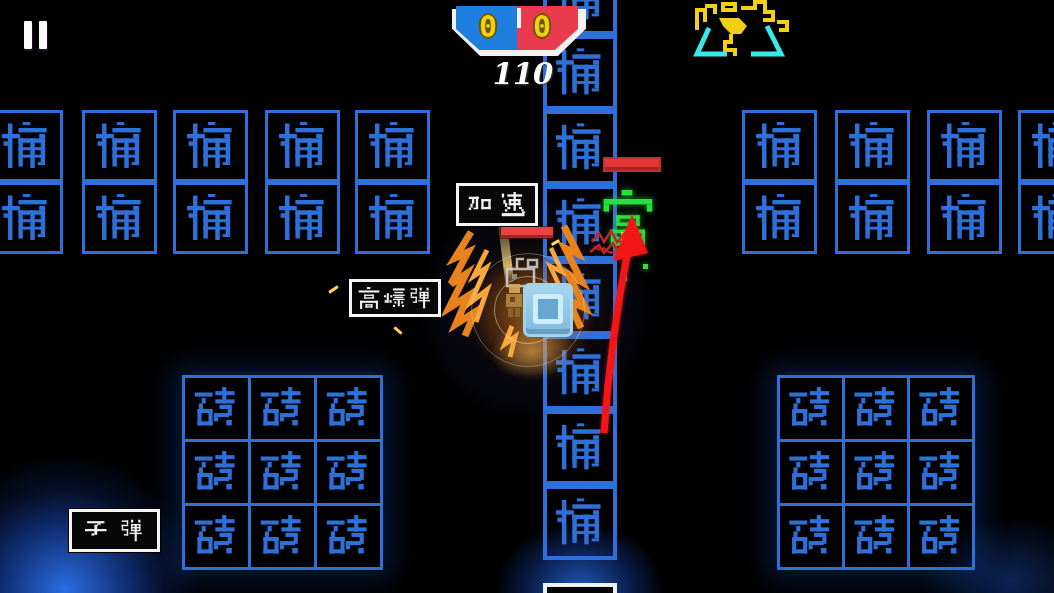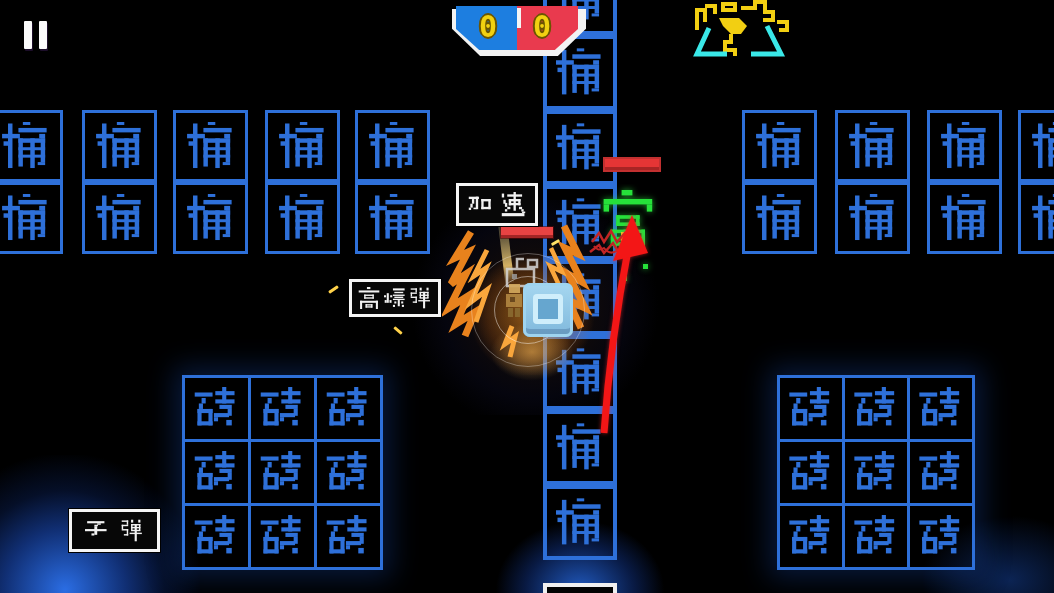--- a/index.html
+++ b/index.html
@@ -569,20 +569,21 @@
     <div class="pbar b2"></div>
   </div>
 
   <div>
     <div class="abs sb-white"></div>
     <div class="abs sb-color"></div>
     <div class="abs sb-divider"></div>
     <div class="abs score" id="score-left">0</div>
     <div class="abs score" id="score-right">0</div>
   </div>
+  <div class="abs" id="timer">110</div>
 
   <svg class="abs" style="left:683px;top:0;z-index:7" width="112" height="62" viewBox="0 0 112 62" aria-label="mech-emblem">
     <g stroke="#f2cf12" stroke-width="4" fill="none">
       <path d="M14,30 V10 h8 v12"></path>
       <path d="M22,6 h10 v8"></path>
       <path d="M40,4 h12 v6 h-12 z"></path>
       <path d="M58,8 h14 v-6 h10 v10 h8 v8 h-10"></path>
       <path d="M94,22 h10 v8 h-8"></path>
       <path d="M48,34 v8 h-6 v8 h10 v6"></path>
     </g>

